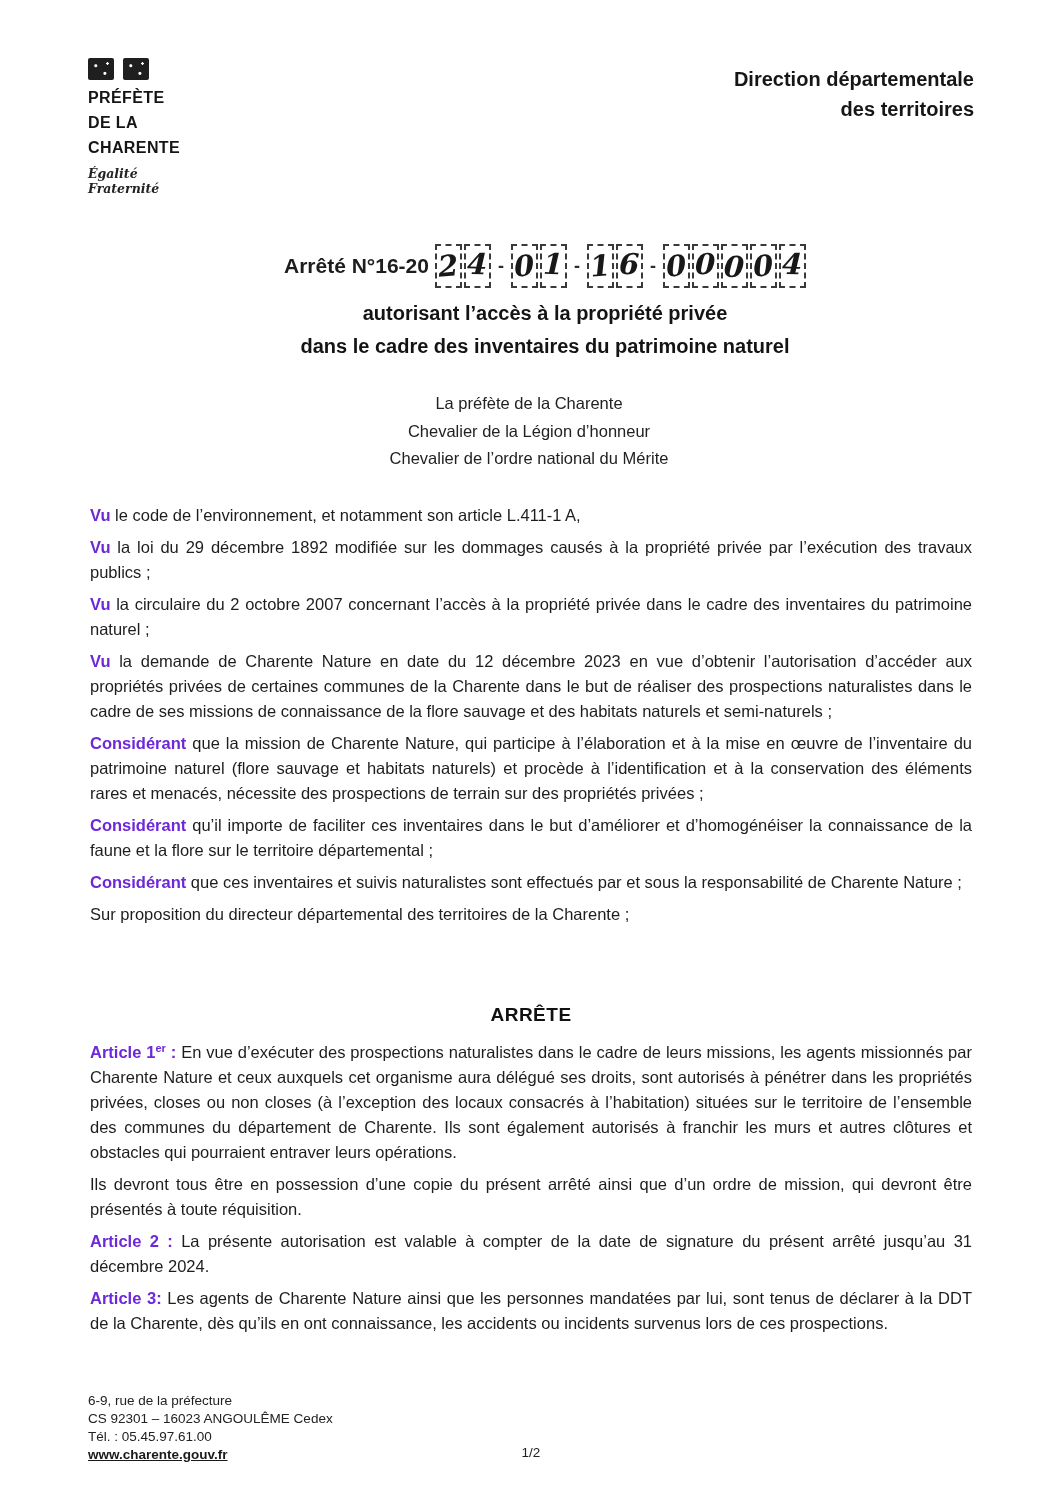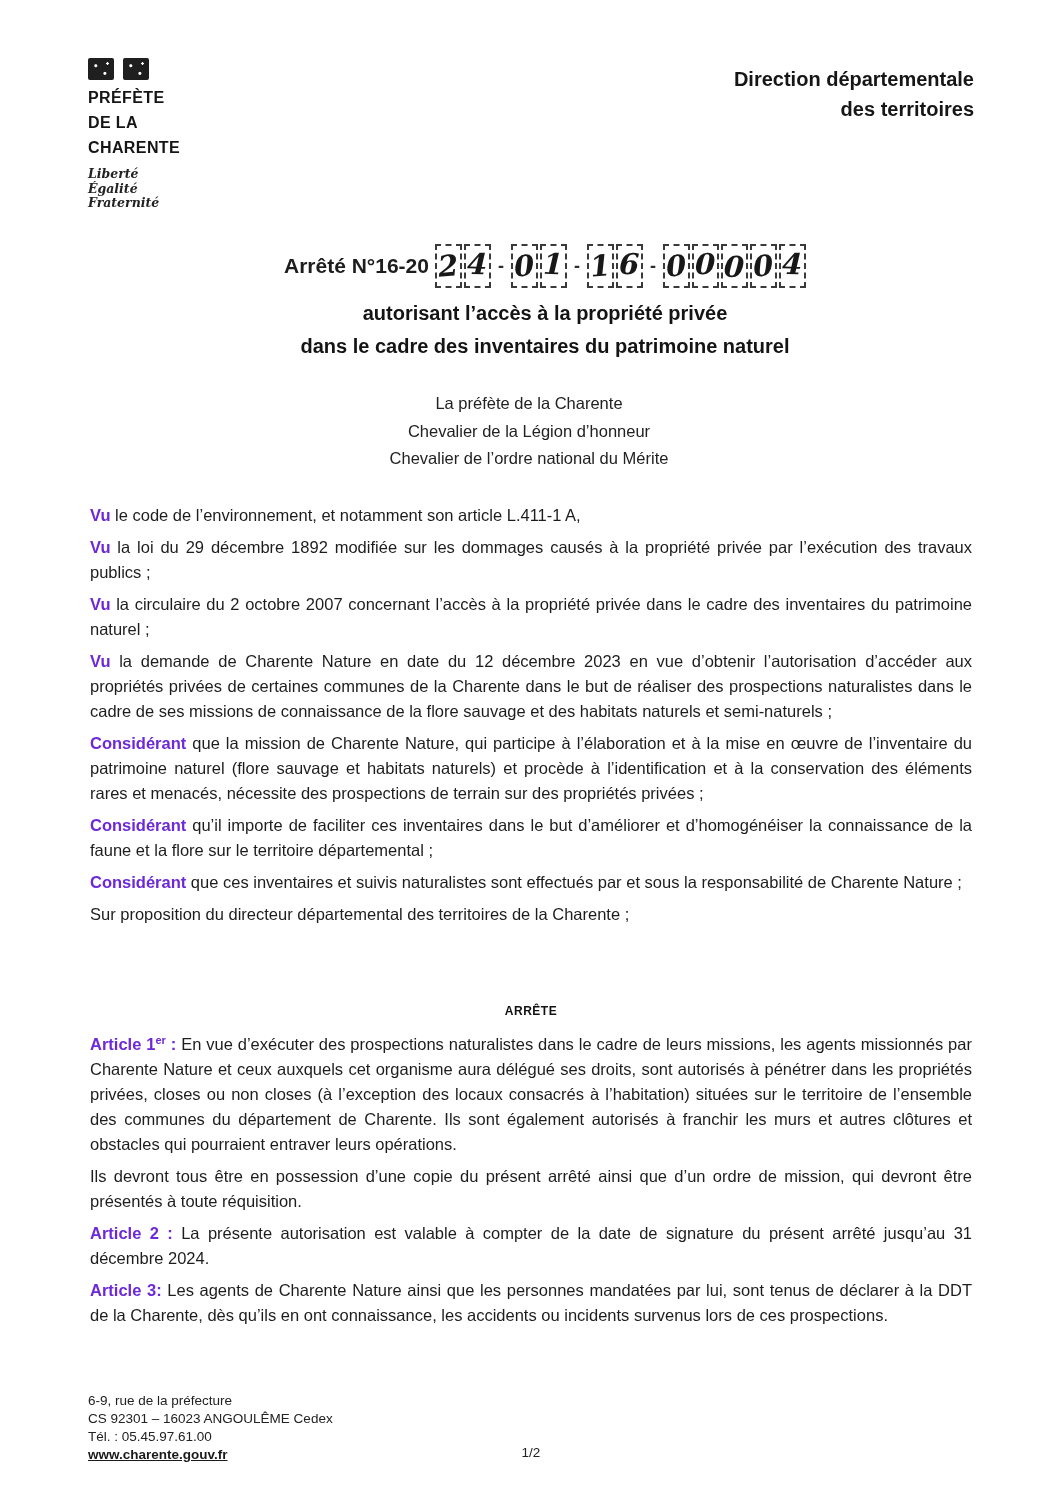--- a/index.html
+++ b/index.html
@@ -64,21 +64,21 @@
   
   .recitals{position:absolute;left:90px;width:882px;top:503px;}
   .recitals p, .articles p{
     margin:0 0 7px 0;font-size:16.5px;line-height:25px;
     text-align:justify;color:#1d1d1d;
   }
   .recitals p strong, .articles p strong{font-weight:700;color:#6d28d9;}
   
   .order{position:absolute;left:90px;width:882px;top:1004px;}
   .order-heading{
-    text-align:center;font-weight:700;font-size:12px;letter-spacing:.5px;
+    text-align:center;font-weight:700;font-size:19px;letter-spacing:.5px;
     margin:0 0 14px 0;color:#111;
   }
   sup{font-size:11px;line-height:0;}
   
   .footer{position:absolute;left:88px;right:84px;top:1392px;font-size:13.5px;line-height:18px;color:#222;}
   .footer .site{text-decoration:underline;font-weight:700;color:#1a1a1a;}
   .page-number{
     position:absolute;left:50%;transform:translateX(-50%);
     top:52px;font-size:13.5px;color:#222;
   }
@@ -93,21 +93,20 @@
       <div class="logo-row">
         <div class="logo-block"></div>
         <div class="logo-block"></div>
       </div>
       <div class="agency-name">
         <div>PRÉFÈTE</div>
         <div>DE LA</div>
         <div>CHARENTE</div>
       </div>
       <div class="motto">
-        <div>Liberté</div>
         <div>Égalité</div>
         <div>Fraternité</div>
       </div>
     </div>
     <div class="direction">
       <div>Direction départementale</div>
       <div>des territoires</div>
     </div>
   </div>
 

